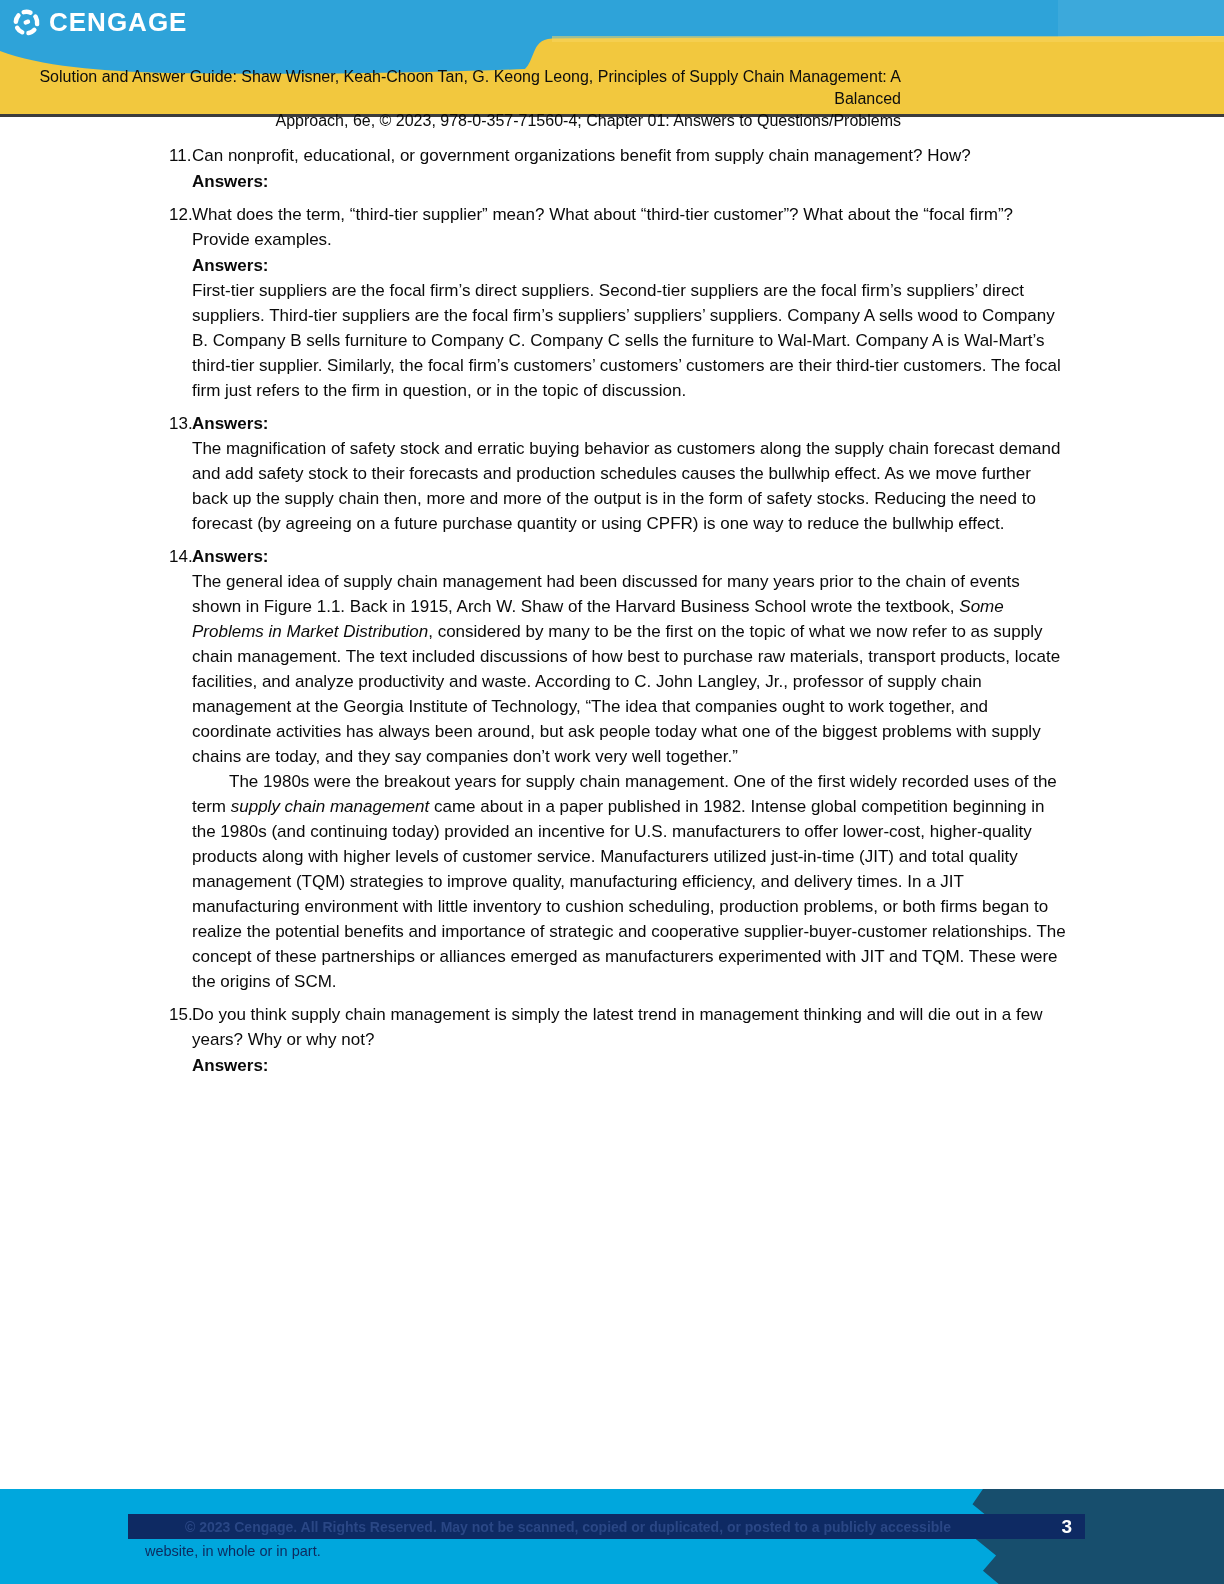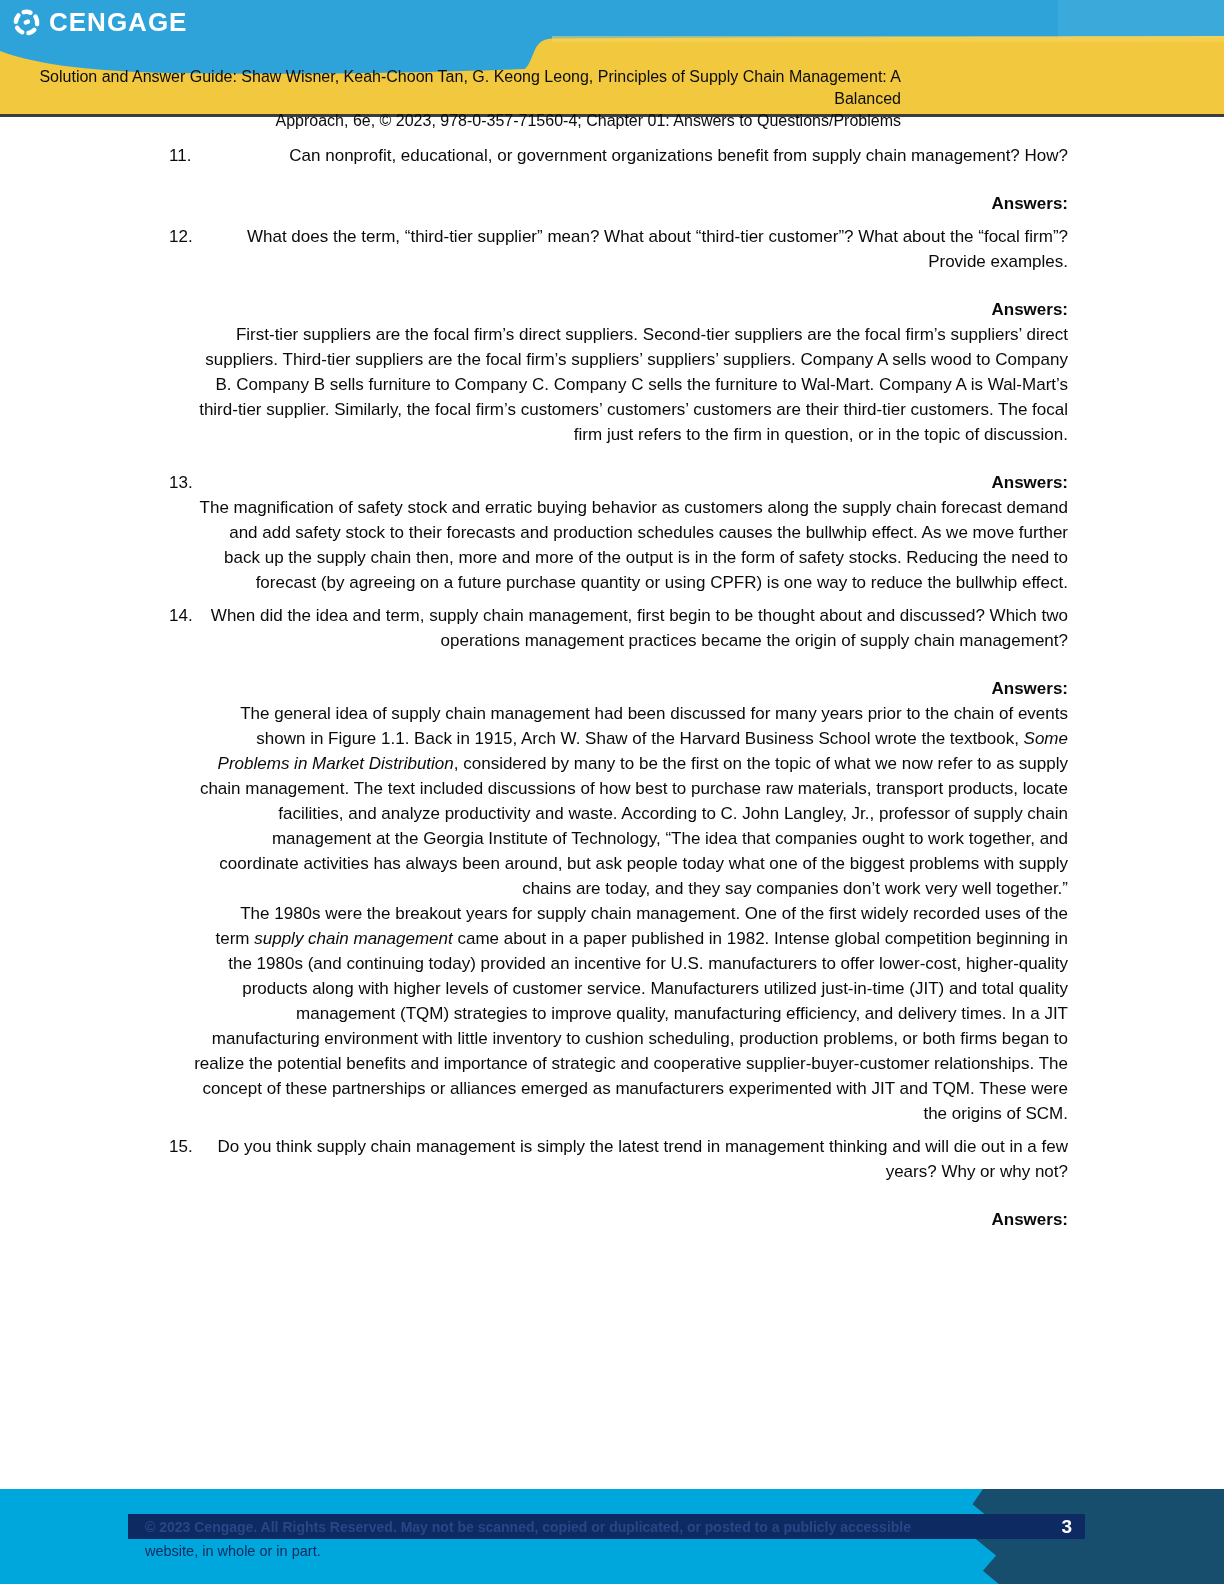--- a/index.html
+++ b/index.html
@@ -34,44 +34,44 @@
   .header-title{
     position:absolute;top:66px;right:155px;width:920px;
     text-align:right;font-size:16px;line-height:22px;color:#0d0d0d;
   }
 
   
   .content{
     position:absolute;top:143px;left:192px;width:876px;
     font-size:17px;line-height:25px;
   }
-  .q-block{position:relative;margin-bottom:8px;text-align:right;}
+  .q-block{position:relative;margin-bottom:8px;}
   .q-num{position:absolute;left:-23px;top:0;}
-  .answers{margin-top:23px;}
+  .answers{margin-top:1px;}
   .answers-label{font-weight:700;}
   .answer-para .italic{font-style:italic;}
   .answer-para.indent{text-indent:37px;}
 
   
   .footer{
     position:absolute;top:1489px;left:0;width:1224px;height:95px;
     background:var(--footer-blue);
   }
   .footer-dark{
     position:absolute;top:0;right:0;width:262px;height:95px;
     background:var(--footer-dark);
     clip-path:polygon(8% 0,100% 0,100% 100%,14% 100%,8% 86%,13% 70%,5% 52%,12% 34%,4% 16%);
   }
   .copyright-bar{
     position:absolute;top:25px;left:128px;width:957px;height:25px;
     background:var(--bar-navy);
     display:flex;align-items:center;justify-content:space-between;
     padding:0 13px 0 17px;
   }
-  .copy1{font-size:14px;font-weight:600;color:var(--bar-text);white-space:nowrap;}
+  .copy1{font-size:14px;font-weight:600;color:var(--bar-text);white-space:nowrap;margin-left:40px;}
   .pagenum{font-size:19px;font-weight:700;color:var(--page-num);}
   .copy2{
     position:absolute;top:54px;left:145px;
     font-size:14.5px;font-weight:400;color:var(--footer-text);
   }
 </style>
 </head>
 <body>
 
 <div class="page">
@@ -125,21 +125,20 @@
     <div class="answers">
       <div class="answers-label">Answers:</div>
       <div class="answer-paras">
             <div class="answer-para"><span>The magnification of safety stock and erratic buying behavior as customers along the supply chain forecast demand and add safety stock to their forecasts and production schedules causes the bullwhip effect. As we move further back up the supply chain then, more and more of the output is in the form of safety stocks. Reducing the need to forecast (by agreeing on a future purchase quantity or using CPFR) is one way to reduce the bullwhip effect.</span></div>
           </div>
     </div>
   </section>
 
   <section class="q-block">
     <span class="q-num">14.</span>
-    <div class="q-text">When did the idea and term, supply chain management, first begin to be thought about and discussed? Which two operations management practices became the origin of supply chain management?</div>
     <div class="answers">
       <div class="answers-label">Answers:</div>
       <div class="answer-paras">
             <div class="answer-para"><span>The general idea of supply chain management had been discussed for many years prior to the chain of events shown in Figure 1.1. Back in 1915, Arch W. Shaw of the Harvard Business School wrote the textbook, </span><span class="italic">Some Problems in Market Distribution</span><span>, considered by many to be the first on the topic of what we now refer to as supply chain management. The text included discussions of how best to purchase raw materials, transport products, locate facilities, and analyze productivity and waste. According to C. John Langley, Jr., professor of supply chain management at the Georgia Institute of Technology, “The idea that companies ought to work together, and coordinate activities has always been around, but ask people today what one of the biggest problems with supply chains are today, and they say companies don’t work very well together.”</span></div>
             <div class="answer-para indent"><span>The 1980s were the breakout years for supply chain management. One of the first widely recorded uses of the term </span><span class="italic">supply chain management</span><span> came about in a paper published in 1982. Intense global competition beginning in the 1980s (and continuing today) provided an incentive for U.S. manufacturers to offer lower-cost, higher-quality products along with higher levels of customer service. Manufacturers utilized just-in-time (JIT) and total quality management (TQM) strategies to improve quality, manufacturing efficiency, and delivery times. In a JIT manufacturing environment with little inventory to cushion scheduling, production problems, or both firms began to realize the potential benefits and importance of strategic and cooperative supplier-buyer-customer relationships. The concept of these partnerships or alliances emerged as manufacturers experimented with JIT and TQM. These were the origins of SCM.</span></div>
           </div>
     </div>
   </section>
 
   <section class="q-block">

